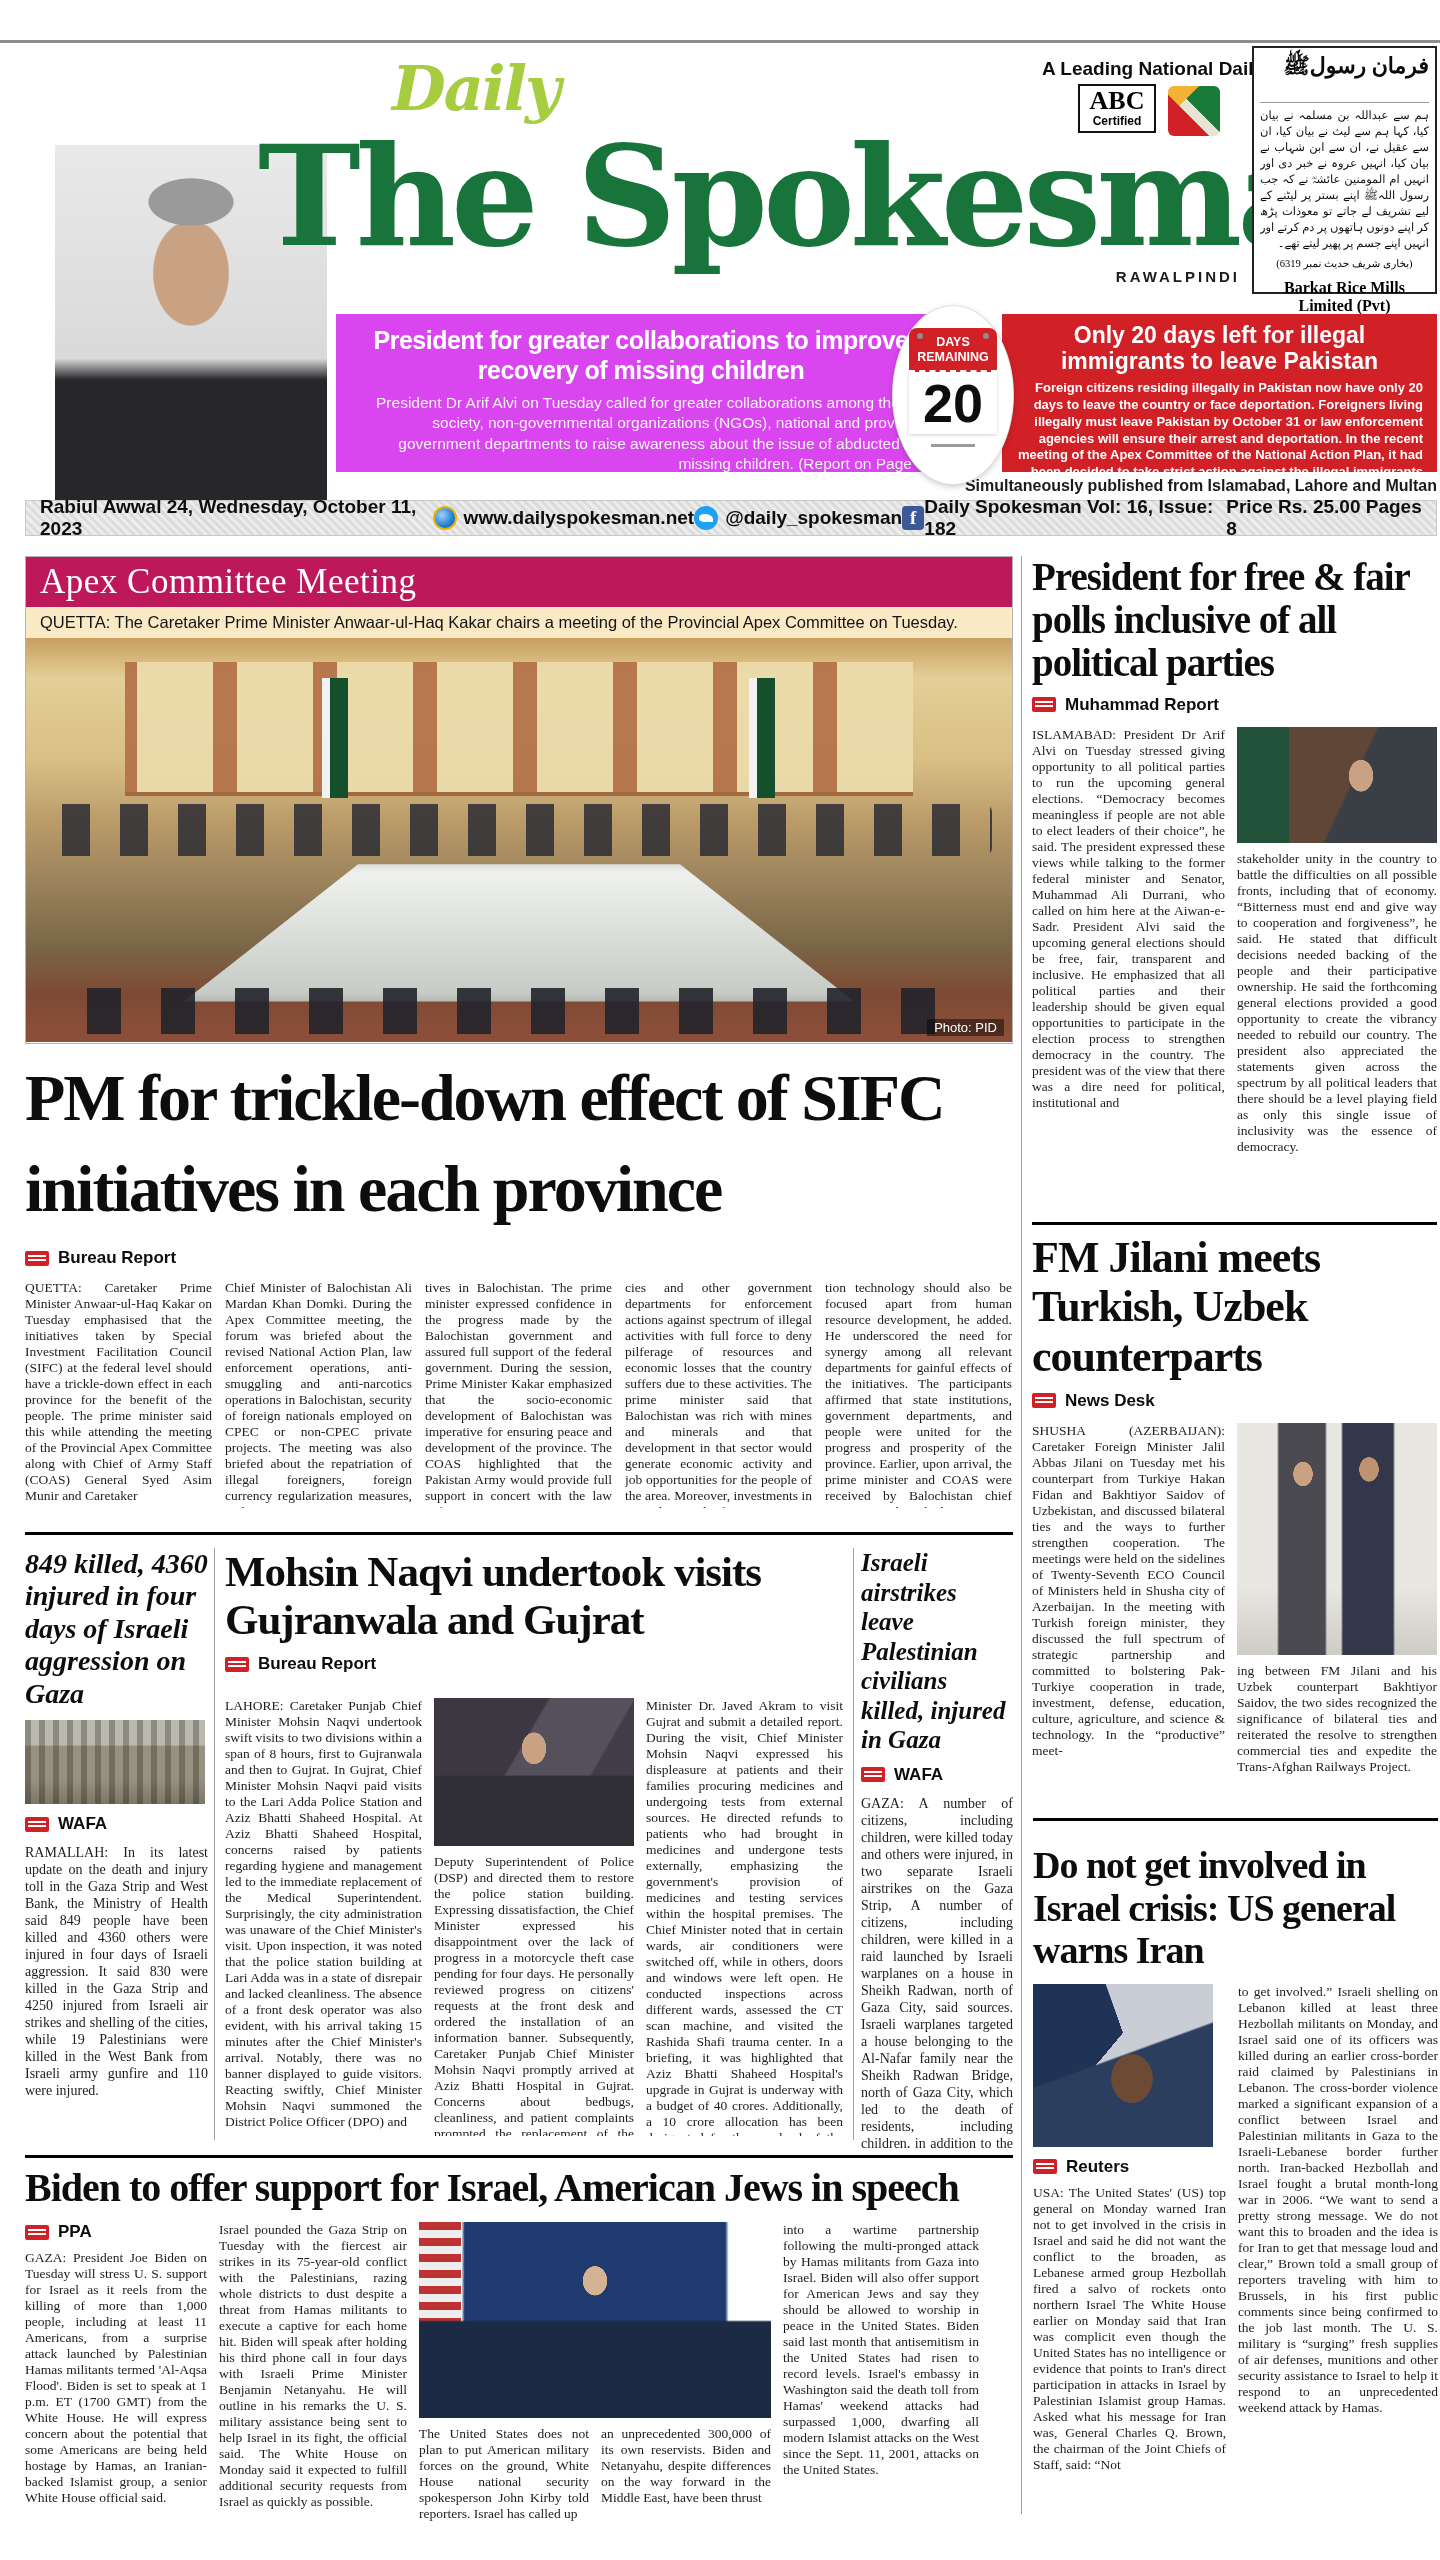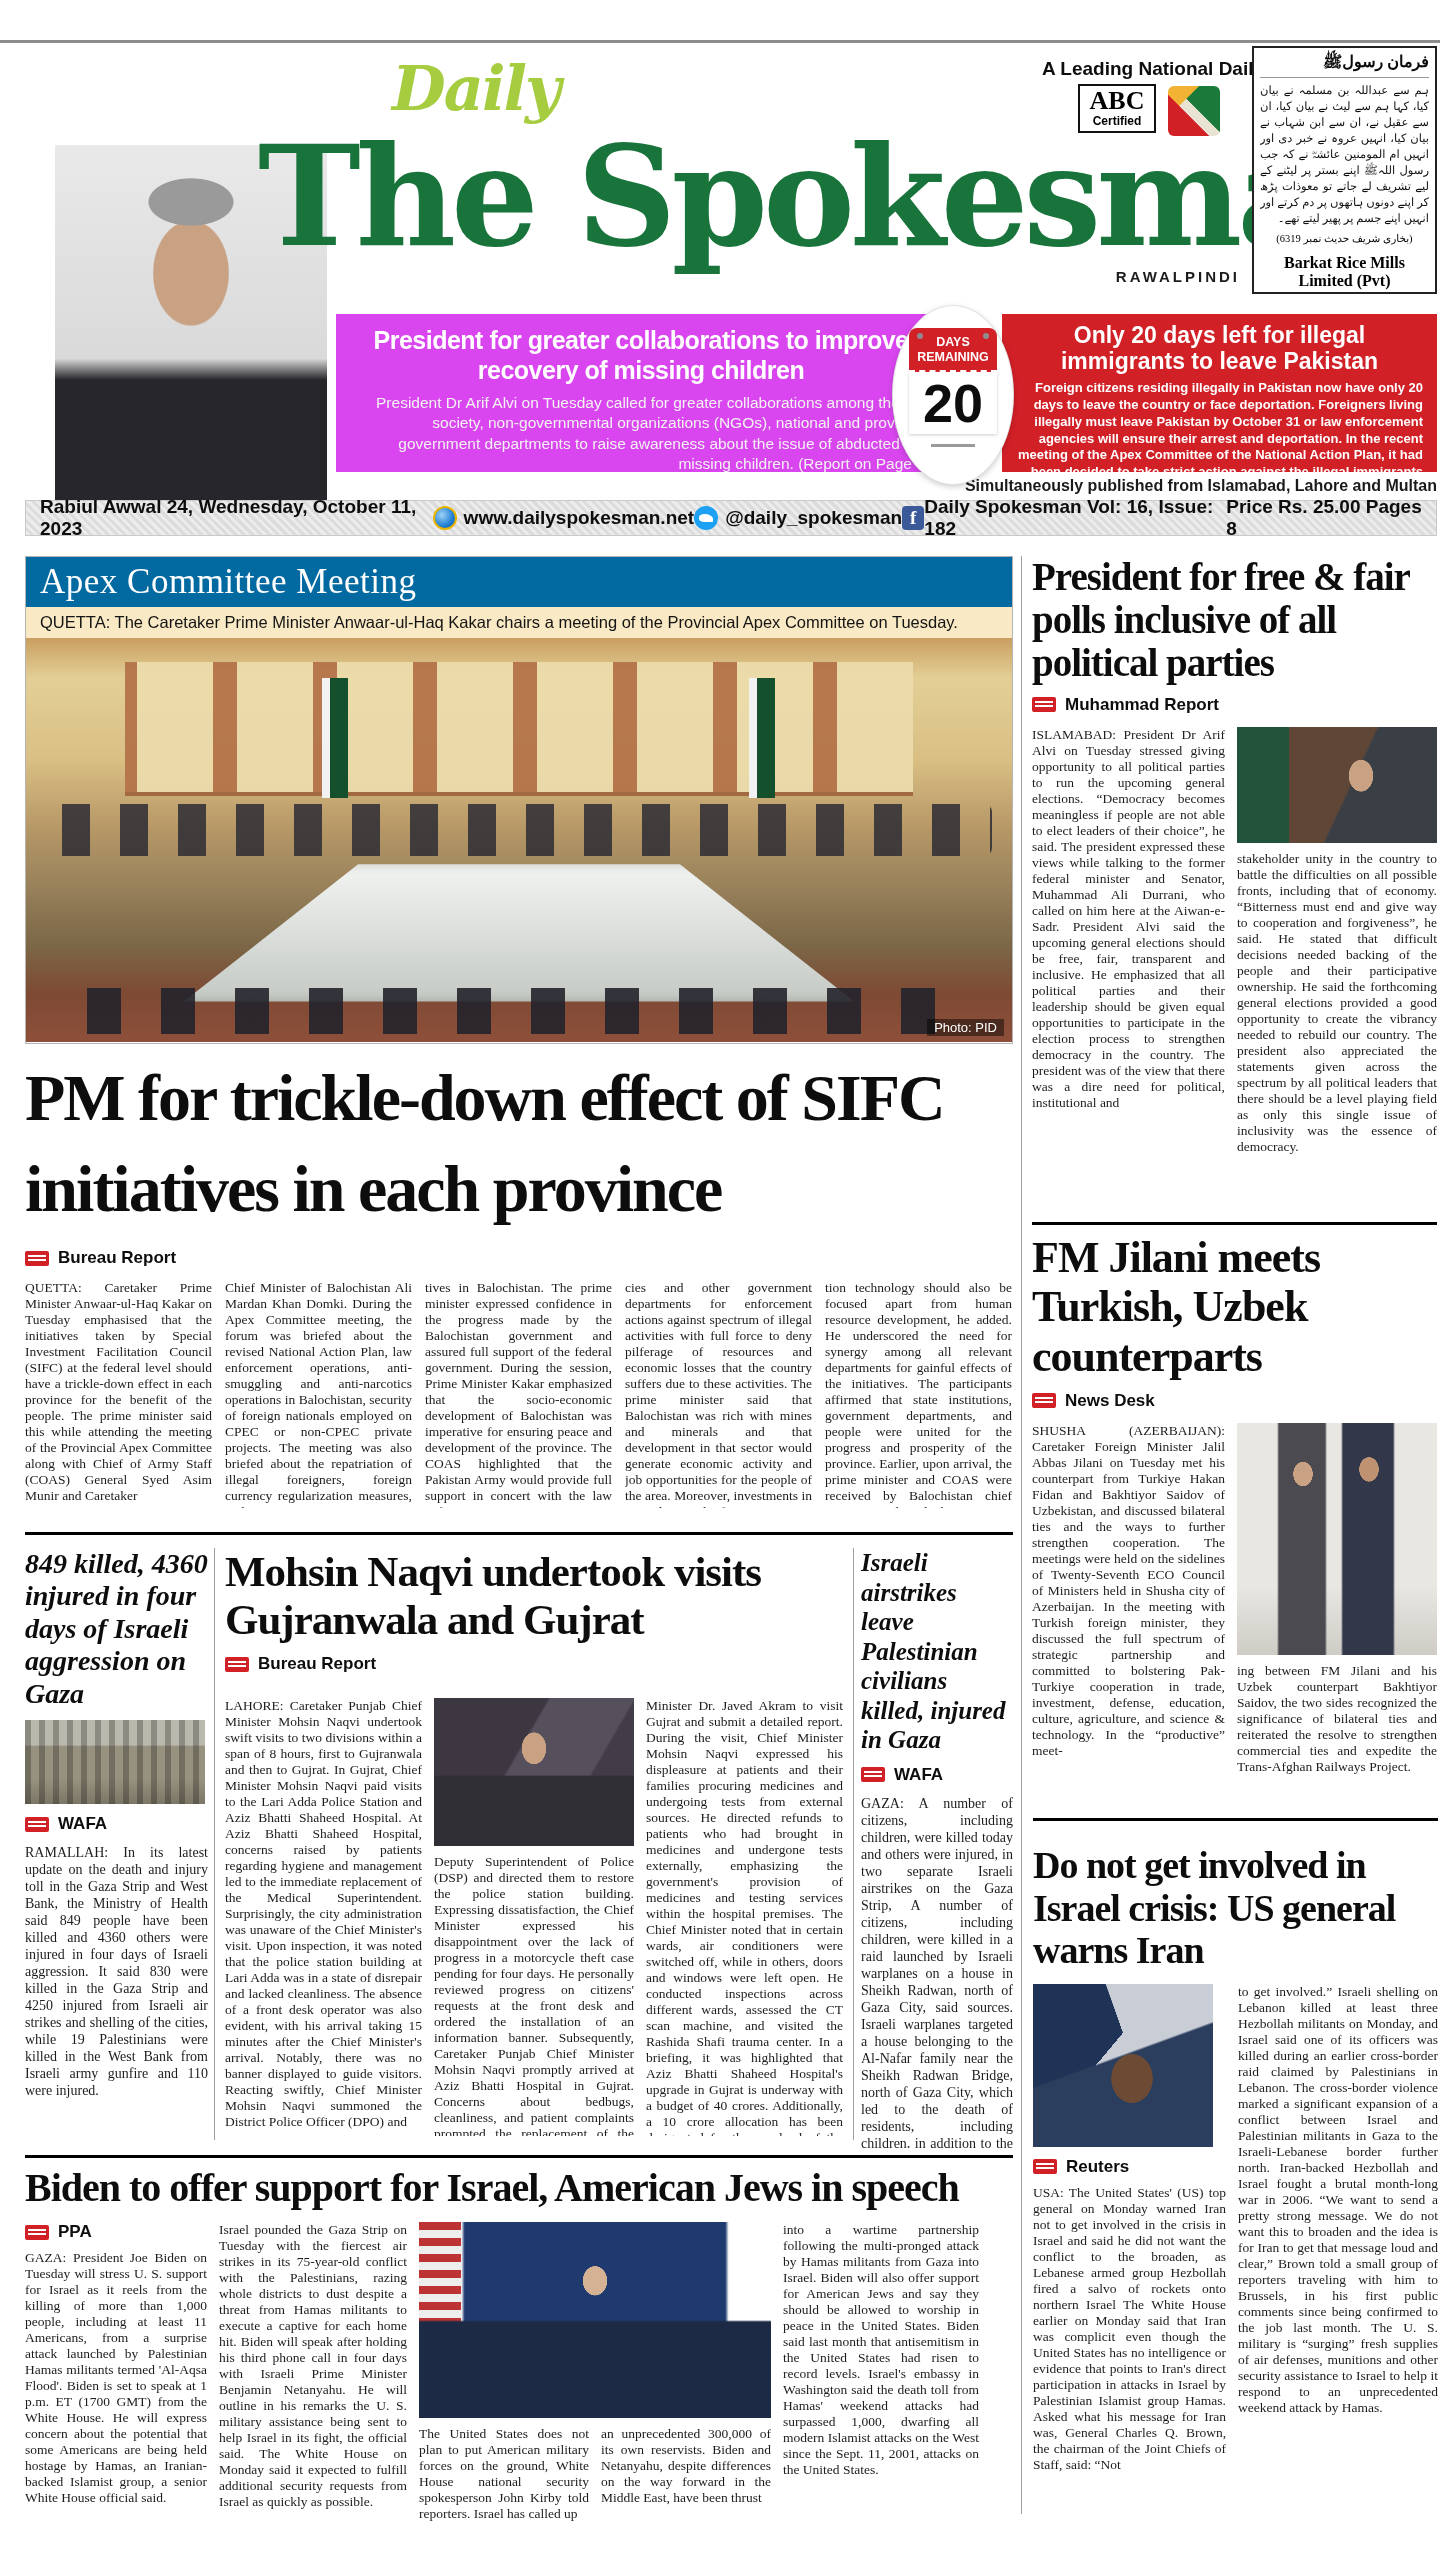--- a/index.html
+++ b/index.html
@@ -34,21 +34,21 @@
   .abc-emblem {
     width:52px; height:50px;
     background:
       linear-gradient(45deg, #d22027 0 40%, rgba(0,0,0,0) 41%),
       linear-gradient(135deg, #f2b233 0 30%, rgba(0,0,0,0) 31%),
       linear-gradient(225deg, #1a7a3a 0 45%, #e8e3d2 46%);
     border-radius:6px;
   }
   .rawalpindi { font-family:"Liberation Sans", sans-serif; font-weight:bold; font-size:15px; letter-spacing:3px; color:#1c1c1c; }
   .urdu-box { border:2px solid #222; background:#fff; padding:4px 6px; direction:rtl; }
-  .urdu-header { font-weight:bold; font-size:16px; color:#0a0a0a; text-align:right; border-bottom:1px solid #999; padding-bottom:2px; }
+  .urdu-header { font-weight:bold; font-size:22px; color:#0a0a0a; text-align:right; border-bottom:1px solid #999; padding-bottom:18px; }
   .urdu-body { font-size:11.5px; line-height:16px; text-align:justify; color:#111; margin-top:4px; }
   .urdu-ref { font-size:10.5px; text-align:center; margin-top:2px; }
   .sponsor { font-family:"Liberation Serif", serif; font-weight:bold; font-size:16px; text-align:center; line-height:1.15; margin-top:10px; }
 
   
   .black-banner { background:#d946ef; color:#fff; padding:12px 16px 0; }
   .black-banner h2 {
     font-family:"Liberation Sans", sans-serif; font-weight:bold; font-size:25px;
     line-height:1.18; text-align:center; letter-spacing:-0.5px;
   }
@@ -105,21 +105,21 @@
     background:#fff; border-radius:60% 100% 10% 60%;
   }
   .fb-icon {
     width:24px; height:24px; border-radius:4px; background:#3b5998; color:#fff; display:inline-flex;
     align-items:center; justify-content:center; font-family:"Liberation Serif", serif;
     font-weight:bold; font-size:19px;
   }
 
   
   .apex-box { border:1px solid #b3b3b3; background:#fff; }
-  .apex-banner { background:#0369a1; color:#fff; height:50px; line-height:50px; padding-left:14px;
+  .apex-banner { background:#be185d; color:#fff; height:50px; line-height:50px; padding-left:14px;
     font-family:"Liberation Serif", serif; font-size:35px; letter-spacing:0.5px; }
   .apex-caption { background:#f9e9c4; height:31px; line-height:31px; padding-left:14px;
     font-family:"Liberation Sans", sans-serif; font-size:16.5px; color:#151515; }
   .apex-photo { position:relative; height:404px; overflow:hidden;
     background:linear-gradient(180deg, #c99f60 0%, #e3cf96 10%, #d9bf84 30%, #b99a68 46%, #97805a 62%, #7b6747 76%, #7e4a34 88%, #8e4f3a 100%);
   }
   .apex-windows { position:absolute; left:10%; right:10%; top:6%; height:32%;
     background:repeating-linear-gradient(90deg, #b5744a 0 12px, #ecdcab 12px 88px, #b5744a 88px 100px);
     box-shadow:0 4px 0 #a2663f; opacity:.95;
   }

